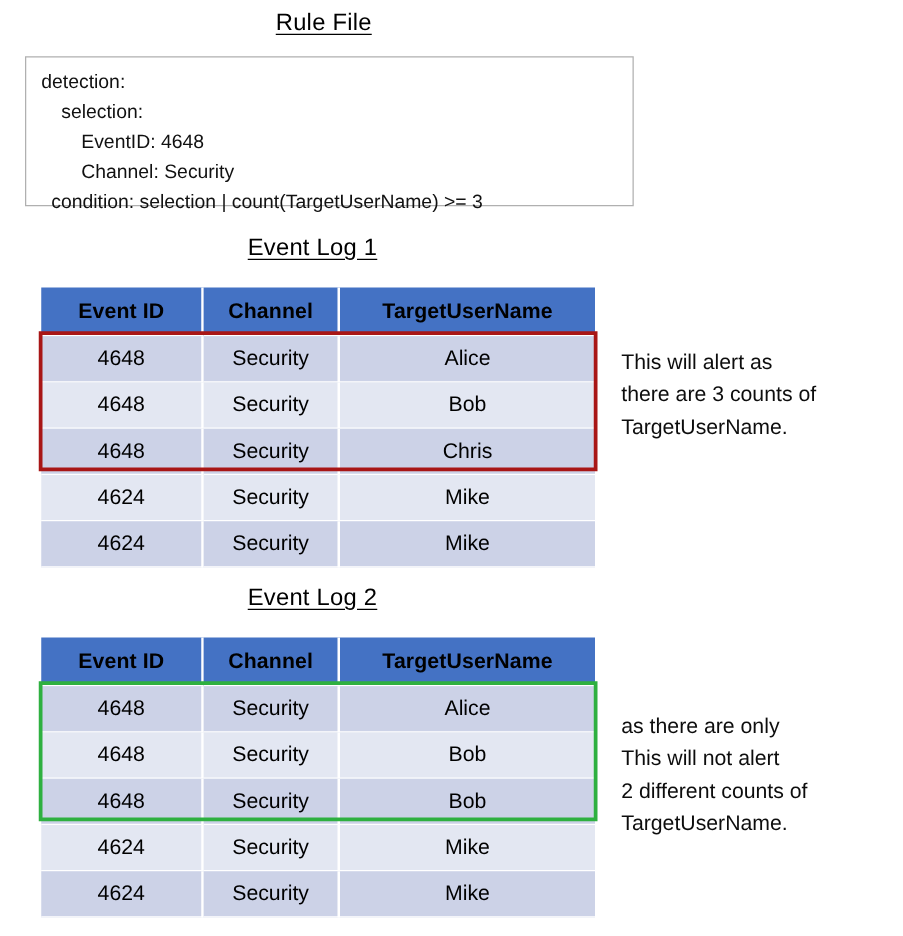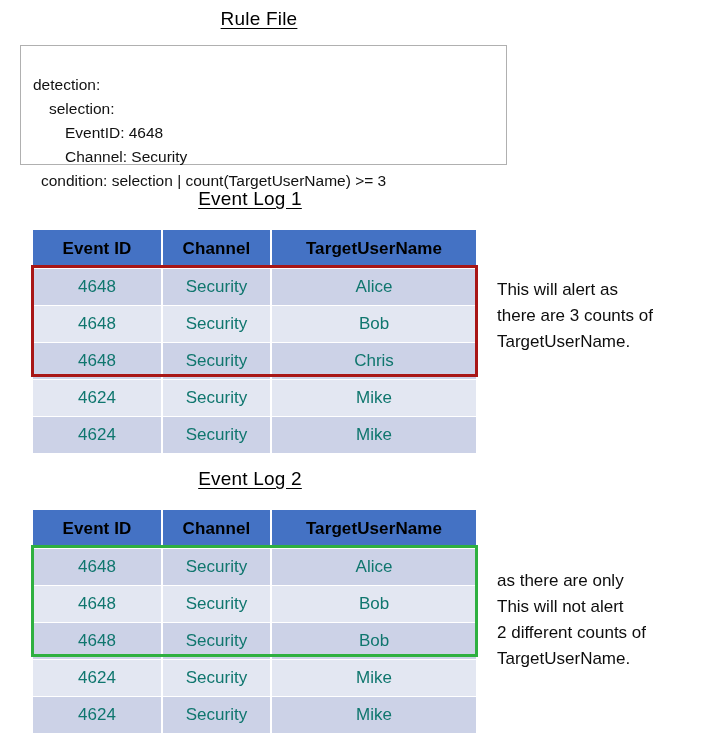--- a/index.html
+++ b/index.html
@@ -34,21 +34,21 @@
   
   #rule-file-box {
     position: absolute;
     left: 20px;
     top: 45px;
     width: 487px;
     height: 120px;
     border: 1px solid #b0b0b0;
     background: #ffffff;
     box-sizing: border-box;
-    padding: 27px 0 0 12px;
+    padding: 8px 0 0 12px;
   }
   .rule-line {
     font-size: 15.5px;
     line-height: 24px;
     color: #111;
     white-space: pre;
     font-family: "Liberation Sans", "DejaVu Sans", sans-serif;
   }
   .rule-indent-0 { padding-left: 0px; }
   .rule-indent-1 { padding-left: 16px; }
@@ -88,21 +88,21 @@
     padding: 0;
     letter-spacing: 0.1px;
   }
   .log-table th:last-child { border-right: none; }
 
   .log-table td {
     font-size: 17px;
     font-weight: 400;
     height: 36px;
     text-align: center;
-    color: #0f766e;
+    color: #000000;
     padding: 0;
     border-right: 2px solid #ffffff;
     border-bottom: 1px solid #ffffff;
   }
   .log-table td:last-child { border-right: none; }
 
   .log-table tr.row-odd  td { background: #ccd2e7; }
   .log-table tr.row-even td { background: #e3e7f2; }
 
   

